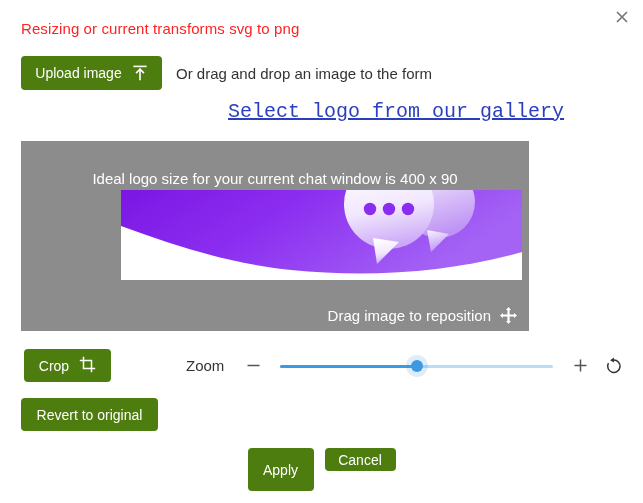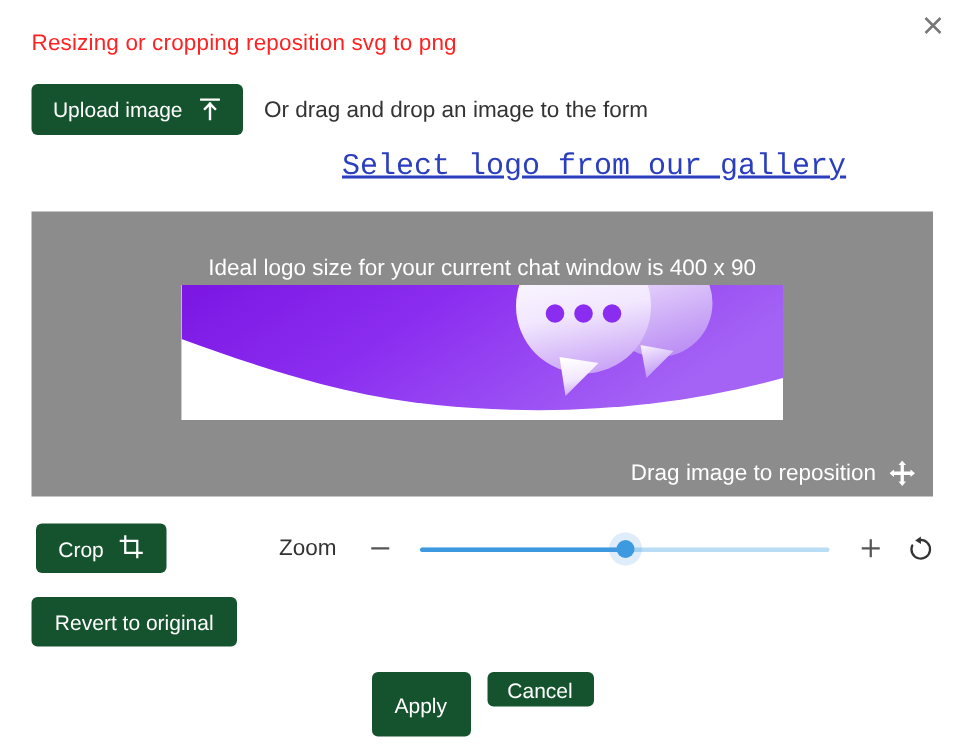--- a/index.html
+++ b/index.html
@@ -41,21 +41,21 @@
     left: 21px;
     top: 20px;
     font-size: 15px;
     color: #ff2222;
     white-space: nowrap;
     letter-spacing: 0.1px;
   }
 
   
   .btn {
-    background: #14532d;
+    background: #4d7c0f;
     color: #ffffff;
     border: none;
     border-radius: 4px;
     font-family: "Liberation Sans", sans-serif;
     font-size: 14px;
     cursor: pointer;
     display: inline-flex;
     align-items: center;
     justify-content: center;
     gap: 10px;
@@ -92,21 +92,21 @@
     cursor: pointer;
     white-space: nowrap;
     font-family: Liberation Mono, monospace;
   }
 
   
   .stage {
     position: absolute;
     left: 21px;
     top: 141px;
-    width: 601px;
+    width: 508px;
     height: 190px;
     background: #8c8c8c;
     overflow: hidden;
   }
   .stage-hint {
     position: absolute;
     left: 0;
     right: 0;
     top: 29px;
     text-align: center;
@@ -258,21 +258,21 @@
 <body>
 
 <button class="close-btn">
   <span>
     <svg width="16" height="16" viewBox="0 0 16 16" fill="none" stroke="currentColor" stroke-width="1.7">
       <path d="M3 3 L13 13 M13 3 L3 13"></path>
     </svg>
   </span>
 </button>
 
-<div class="warning">Resizing or cropping reposition svg to png</div>
+<div class="warning">Resizing or current transforms svg to png</div>
 
 <button class="btn upload-btn">
   <span class="label">Upload image</span>
   <span>
     <svg width="16" height="17" viewBox="0 0 16 17" fill="none" stroke="#ffffff" stroke-width="1.6" stroke-linecap="square">
       <path d="M2.2 2.4 H13.8"></path>
       <path d="M8 5.2 V15.4"></path>
       <path d="M4.6 8.6 L8 5.2 L11.4 8.6"></path>
     </svg>
   </span>

